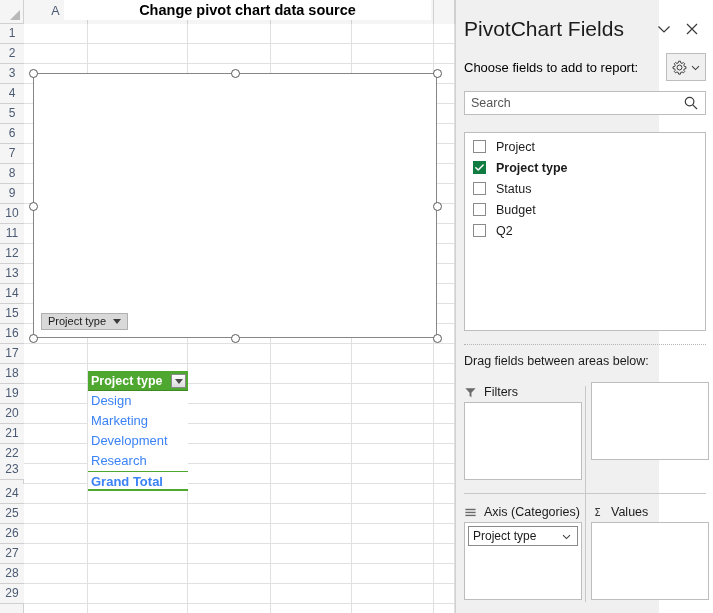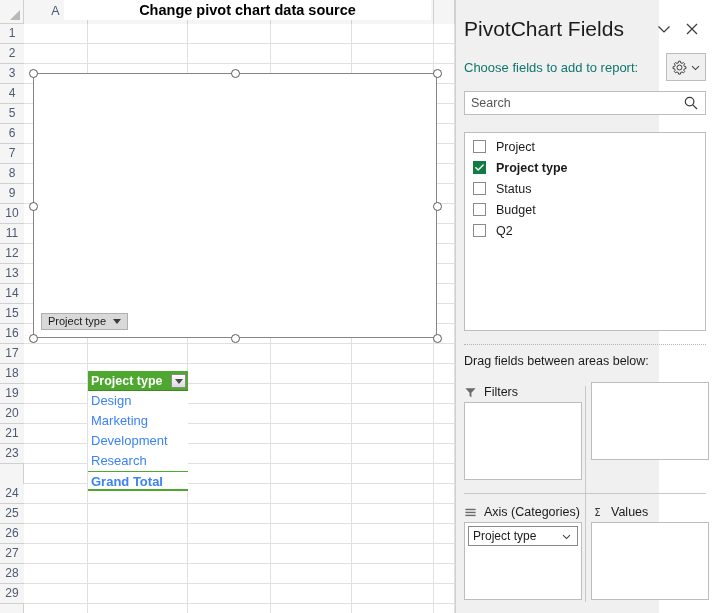--- a/index.html
+++ b/index.html
@@ -236,21 +236,21 @@
   .choose-row {
     position: absolute;
     left: 0; top: 50px;
     width: 258px; height: 34px;
     display: flex;
     align-items: center;
   }
   .choose-label {
     margin-left: 8px;
     font-size: 13px;
-    color: #0f766e;
+    color: #000000;
     flex: 1;
   }
   .gear-btn {
     margin-right: 8px;
     width: 40px; height: 28px;
     border: 1px solid #bdbdbd;
     background: #f0f0f0;
     display: flex;
     align-items: center;
     justify-content: center;
@@ -416,21 +416,21 @@
         <div class="row-head" style="top: 240px;">13</div>
         <div class="row-head" style="top: 260px; text-align: center;">14</div>
         <div class="row-head" style="top: 280px;">15</div>
         <div class="row-head" style="top: 300px;">16</div>
         <div class="row-head" style="top: 320px;">17</div>
         <div class="row-head" style="top: 340px;">18</div>
         <div class="row-head" style="top: 360px;">19</div>
         <div class="row-head" style="top: 380px;">20</div>
         <div class="row-head" style="top: 400px;">21</div>
         <div class="row-head" style="top: 420px;">22</div>
-        <div class="row-head" style="top: 420px;">23</div>
+        <div class="row-head" style="top: 436px;">23</div>
         <div class="row-head" style="top: 460px;">24</div>
         <div class="row-head" style="top: 480px;">25</div>
         <div class="row-head" style="top: 500px;">26</div>
         <div class="row-head" style="top: 520px;">27</div>
         <div class="row-head" style="top: 540px;">28</div>
         <div class="row-head" style="top: 560px;">29</div>
       </div>
 
     <div class="grid-area" id="grid-area">
         <div class="gl-v" style="left: 63px;"></div>

